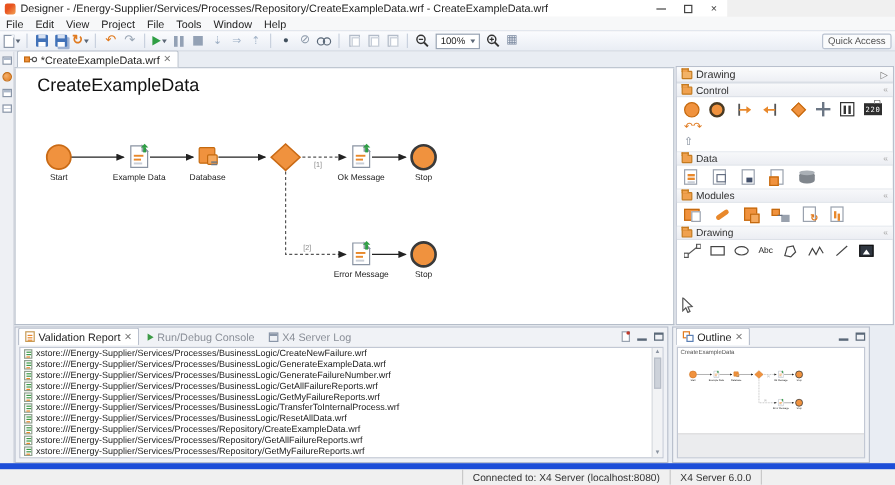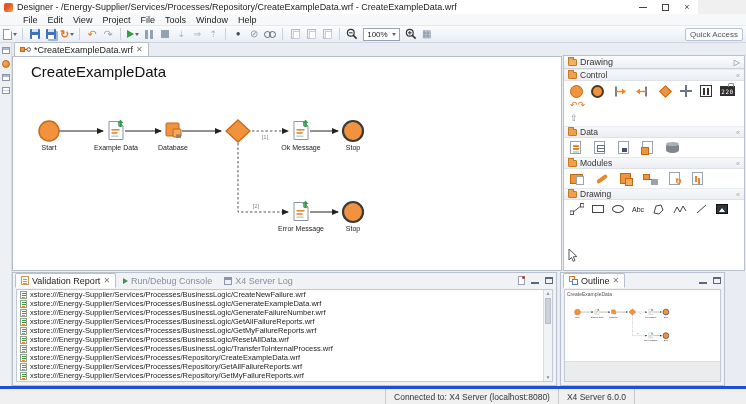--- a/index.html
+++ b/index.html
@@ -1,33 +1,33 @@
 <!DOCTYPE html>
 <html><head>
 <meta charset="utf-8">
 <style>
   *{box-sizing:border-box;margin:0;padding:0}
   html,body{width:746px;height:404px;overflow:hidden;background:#f0f0f0;
     font-family:"Liberation Sans",sans-serif;position:relative}
 
   
-  .titlebar{position:absolute;left:0;top:0;width:698px;height:14px;background:#fff;
+  .titlebar{position:absolute;left:0;top:0;width:606px;height:14px;background:#fff;
     display:flex;align-items:center;padding-left:4px}
   .app-icon{width:9px;height:9px;border-radius:2px;margin-right:4px;flex:none;
     background:linear-gradient(135deg,#e8531f 40%,#f2a254)}
   .title-text{font-size:9px;color:#222;white-space:nowrap}
   .win-btns{position:absolute;right:0;top:0;height:14px;display:flex}
   .wb{width:22px;height:14px;display:flex;align-items:center;justify-content:center;
     font-size:9px;color:#444}
   .wb-min{width:8px;height:1px;background:#444}
   .wb-max{width:7px;height:7px;border:1px solid #444}
 
   
   .menubar{position:absolute;left:0;top:14px;width:746px;height:11px;background:#f7f8f9;
-    display:flex;align-items:center;padding-left:18px}
+    display:flex;align-items:center;padding-left:0}
   .menu-item{font-size:9px;color:#222;padding:0 5px}
 
   
   .toolbar{position:absolute;left:0;top:25px;width:746px;height:18px;
     background:linear-gradient(#fbfcfe,#e9edf4);border-top:1px solid #e3e7ee;
     border-bottom:1px solid #cfd6e2;display:flex;align-items:center;padding-left:3px;gap:2px}
   .tsep{width:1px;height:12px;background:#c9d1de;margin:0 3px;flex:none}
   .ti{height:15px;min-width:14px;display:flex;align-items:center;justify-content:center;
     font-size:10px;line-height:1;flex:none}
   .caret{width:0;height:0;border-left:2.5px solid transparent;border-right:2.5px solid transparent;
@@ -203,21 +203,21 @@
     border:1px solid #5a7fb5;background:#fff}
   .ocontent{position:absolute;left:3px;top:16px;right:3px;bottom:3px;background:#fff;
     border:1px solid #c2c8d4;overflow:hidden}
   .olabel{position:absolute;left:2px;top:1px;font-size:5px;color:#555}
   .ofooter{position:absolute;left:0;right:0;bottom:0;height:20px;background:#ebecee;
     border-top:1px solid #ddd}
   .omini{position:absolute;left:2px;top:9px}
 
   
   .statusbar{position:absolute;left:0;top:386px;width:746px;height:18px;background:#f0f0f0;
-    border-top:3px solid #1d4ed8;display:flex;align-items:center}
+    border-top:5px solid #1d4ed8;display:flex;align-items:center}
   .sspacer{flex:1}
   .seg{height:100%;display:flex;align-items:center;padding:0 8px;border-left:1px solid #c9c9c9;
     font-size:8.5px;color:#333;white-space:nowrap}
   .segfill{width:112px;height:100%;border-left:1px solid #c9c9c9}
 </style>
 </head>
 <body>
 
 <div class="titlebar">
   <span class="app-icon"></span>
@@ -619,26 +619,26 @@
         <span>xstore:///Energy-Supplier/Services/Processes/BusinessLogic/GetAllFailureReports.wrf</span>
       </div>
 
       <div class="vrow">
         <span class="res-icon"></span>
         <span>xstore:///Energy-Supplier/Services/Processes/BusinessLogic/GetMyFailureReports.wrf</span>
       </div>
 
       <div class="vrow">
         <span class="res-icon"></span>
+        <span>xstore:///Energy-Supplier/Services/Processes/BusinessLogic/TransferToInternalProcess.wrf</span>
+      </div>
+
+      <div class="vrow">
+        <span class="res-icon"></span>
         <span>xstore:///Energy-Supplier/Services/Processes/BusinessLogic/ResetAllData.wrf</span>
-      </div>
-
-      <div class="vrow">
-        <span class="res-icon"></span>
-        <span>xstore:///Energy-Supplier/Services/Processes/BusinessLogic/TransferToInternalProcess.wrf</span>
       </div>
 
       <div class="vrow">
         <span class="res-icon"></span>
         <span>xstore:///Energy-Supplier/Services/Processes/Repository/CreateExampleData.wrf</span>
       </div>
 
       <div class="vrow">
         <span class="res-icon"></span>
         <span>xstore:///Energy-Supplier/Services/Processes/Repository/GetAllFailureReports.wrf</span>

